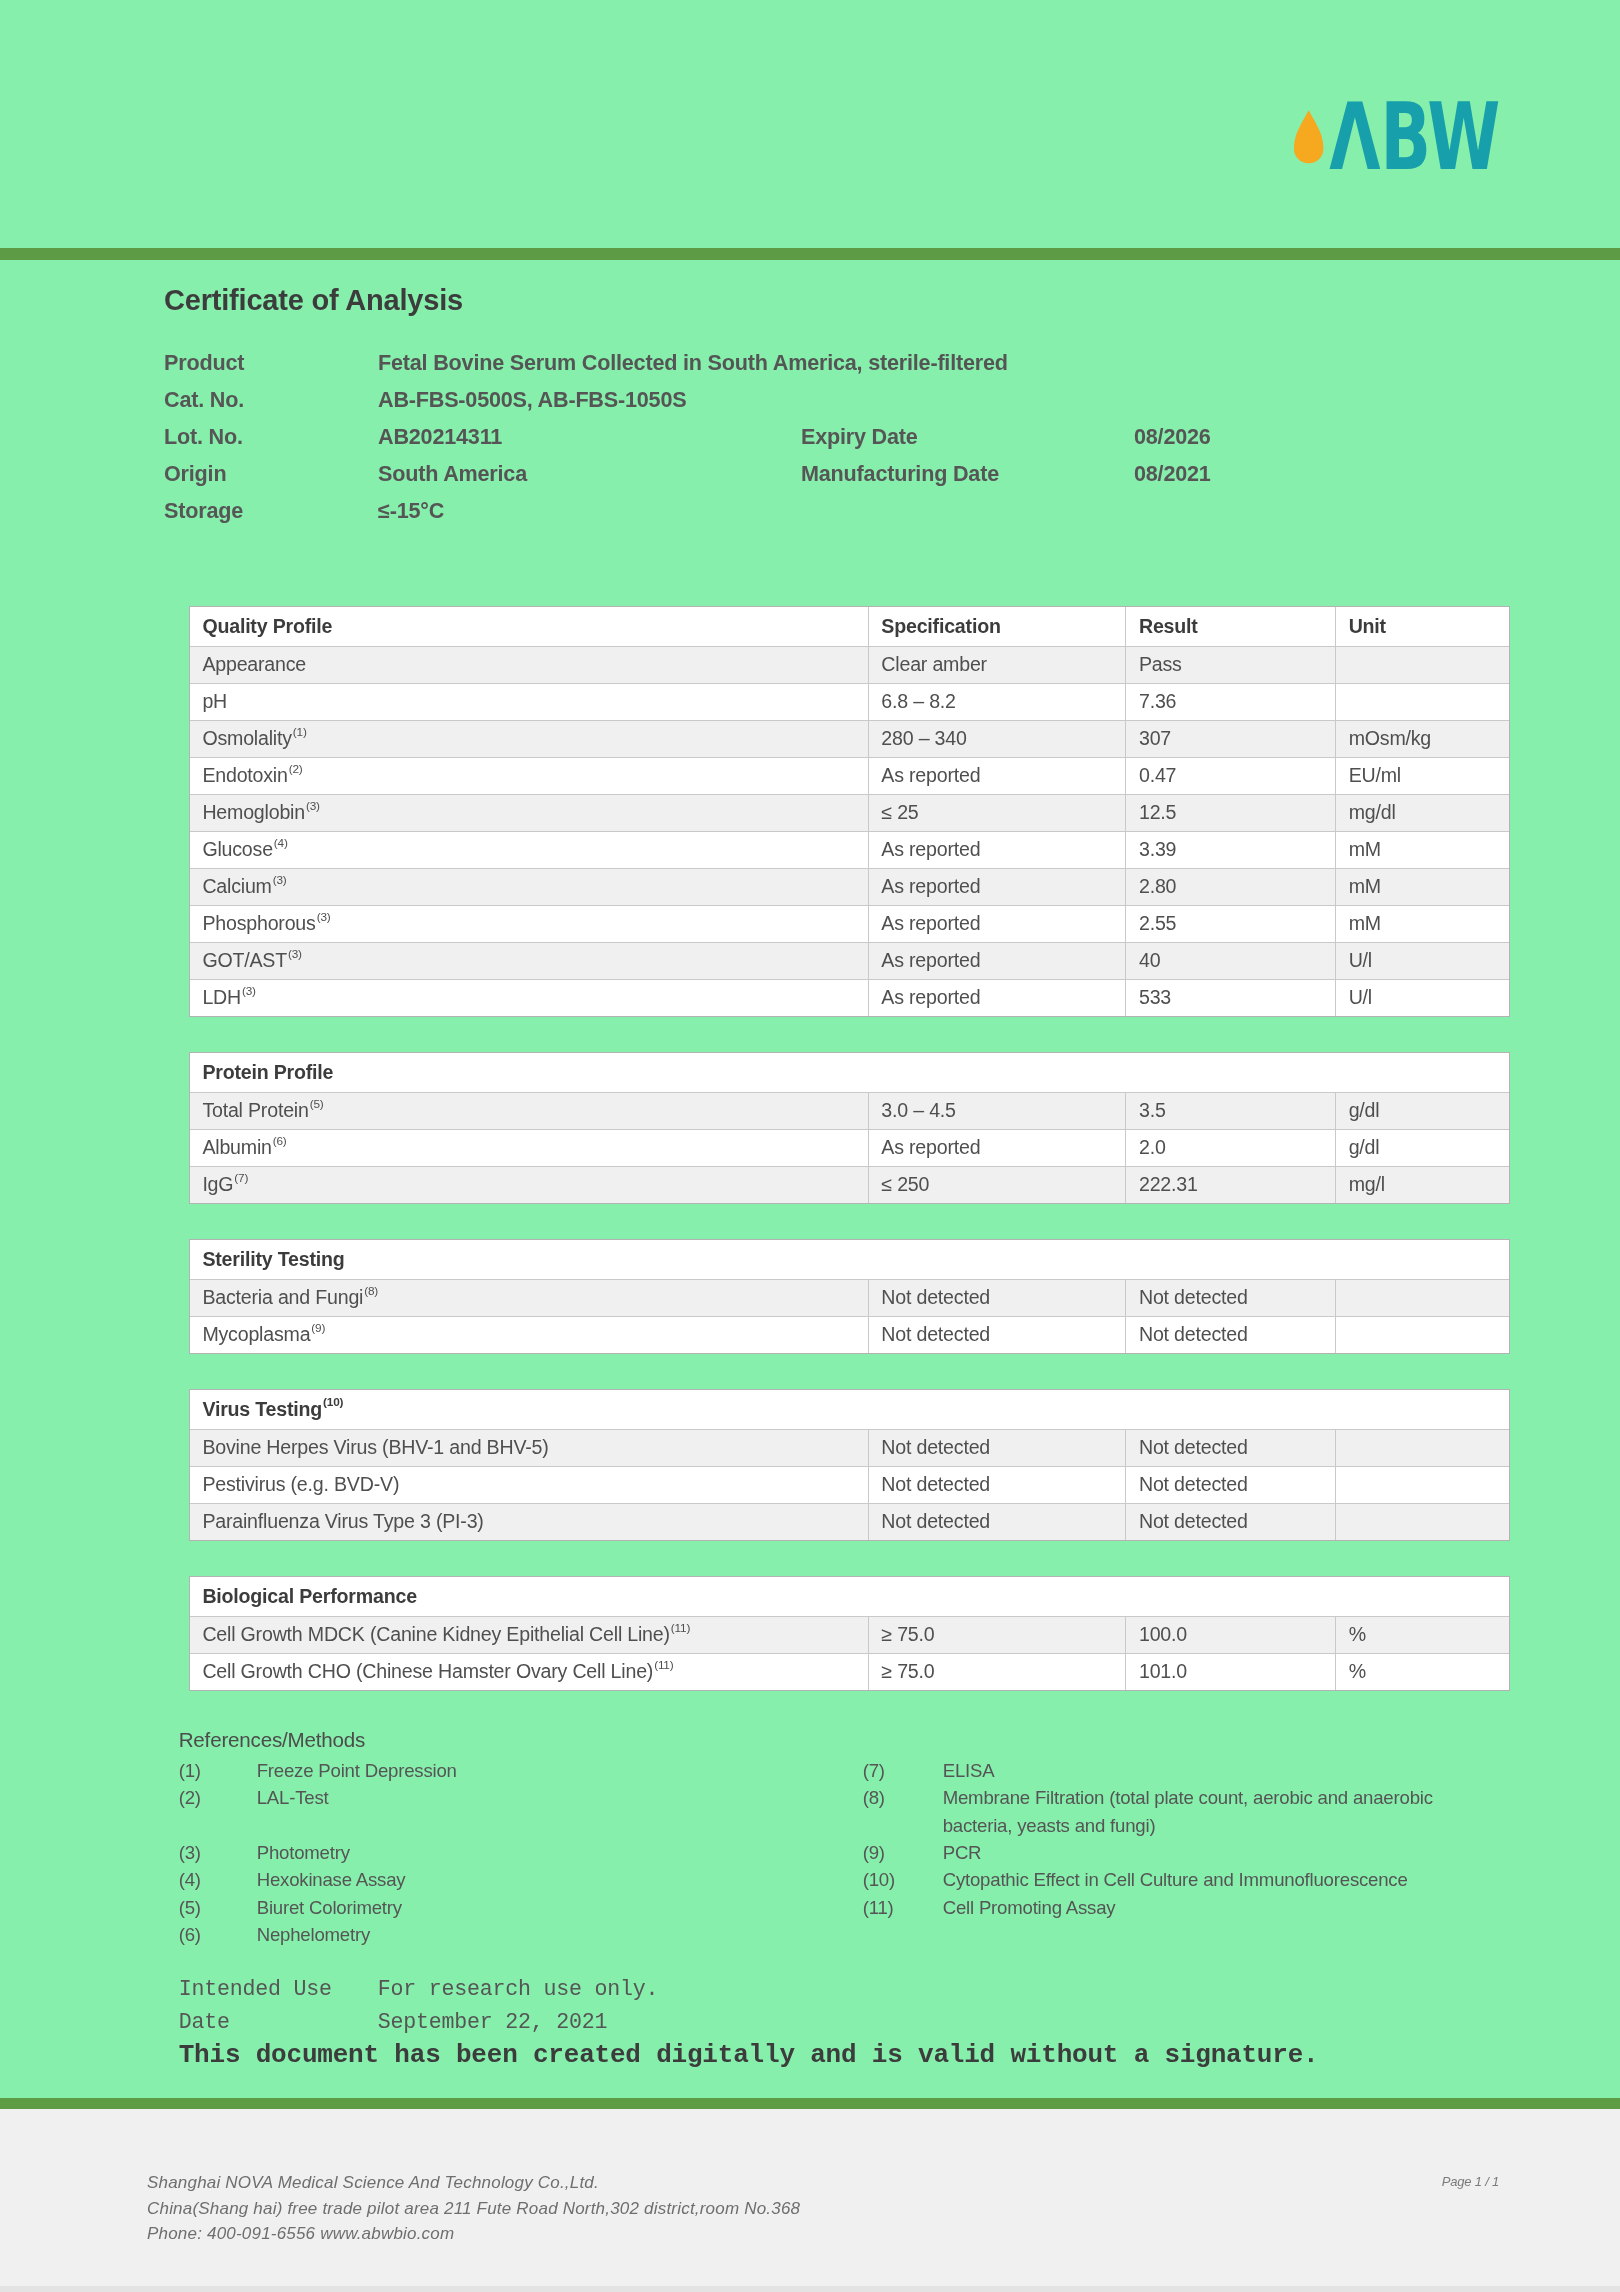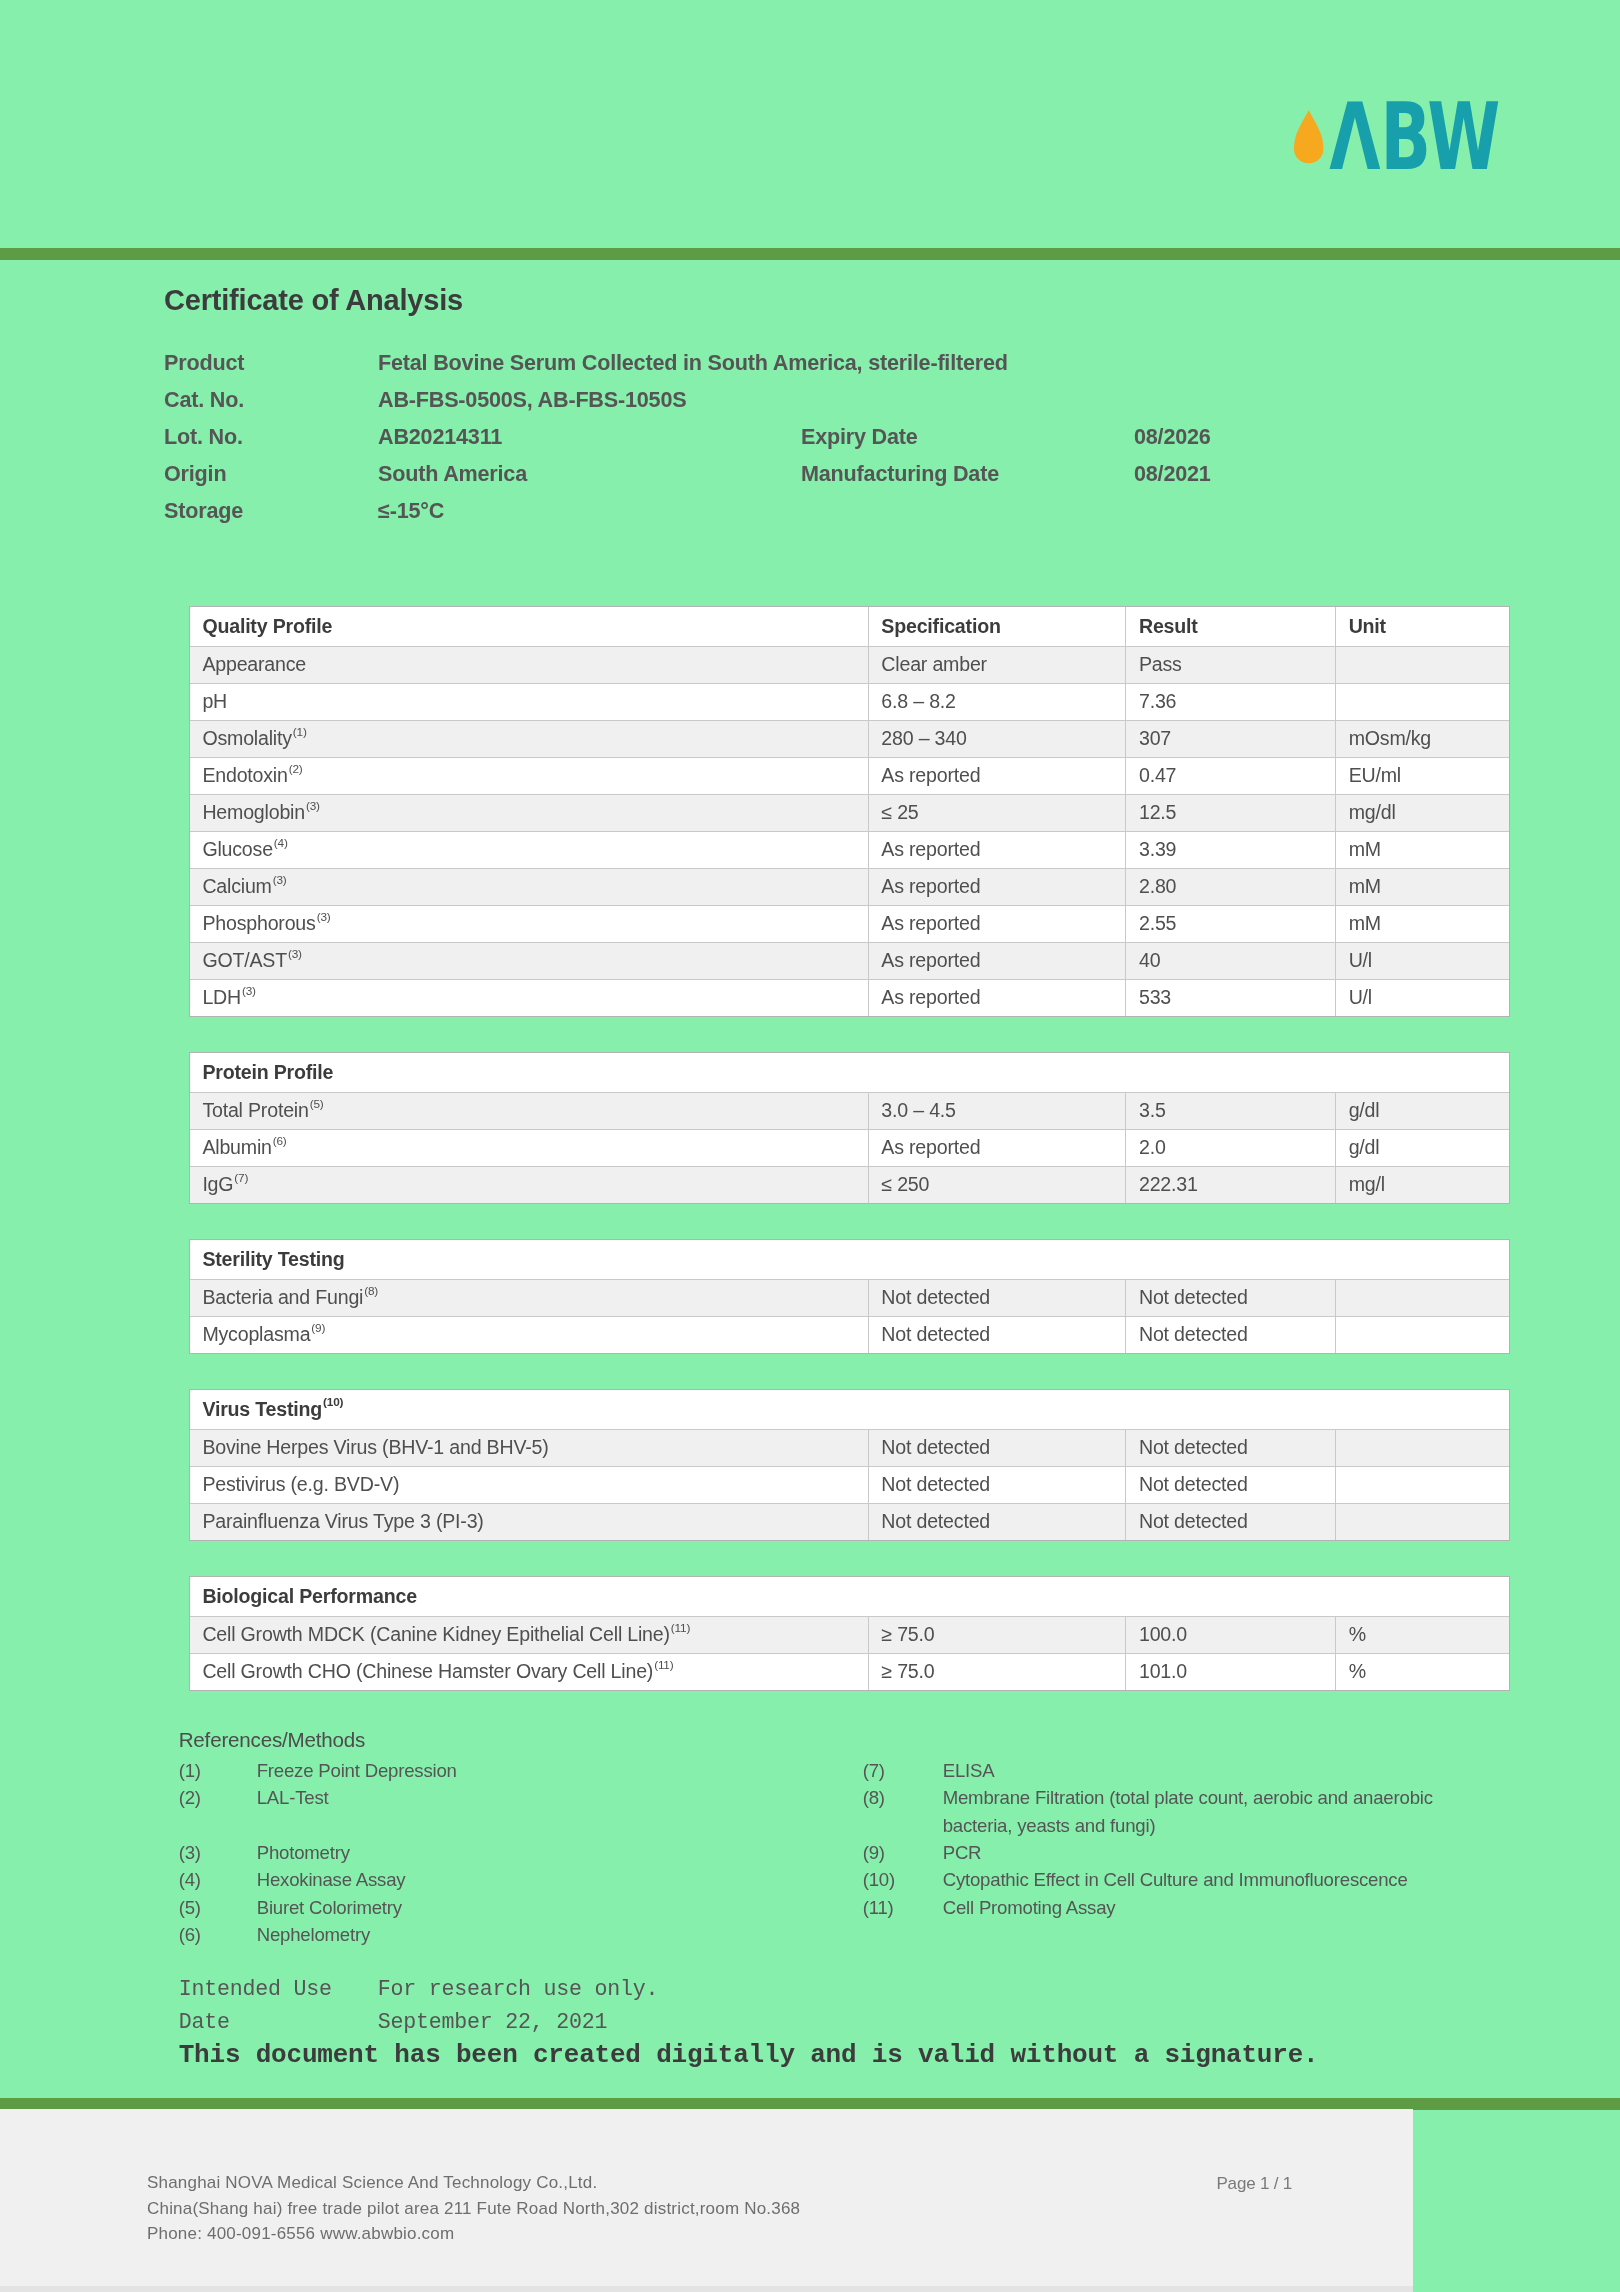--- a/index.html
+++ b/index.html
@@ -62,23 +62,23 @@
   .r-rtext{flex:1;}
 
   
   .meta{margin-left:14.7px;margin-top:23.5px;font-size:21.6px;font-family:Liberation Mono, monospace;}
   .meta-row{display:flex;height:33px;align-items:center;}
   .mlabel{width:199px;}
   .mvalue{flex:1;color:#555;}
   .validity{height:33px;display:flex;align-items:center;font-weight:bold;color:var(--txt-dark);font-size:26px;}
 
   
-  .footer{position:absolute;left:0;top:2109px;width:1413px;height:183px;background:var(--stripe);}
+  .footer{position:absolute;left:0;top:2109px;width:1620px;height:183px;background:var(--stripe);font-style:italic;}
   .footer-address{position:absolute;left:147px;top:61px;font-size:17px;line-height:25.5px;color:#6e6e6e;letter-spacing:0.2px;}
-  .footer-page{position:absolute;right:121px;top:65px;font-size:17px;color:#7a7a7a;}
+  .footer-page{position:absolute;right:121px;top:65px;font-size:13px;color:#7a7a7a;}
   .footer-strip{position:absolute;left:0;bottom:0;width:100%;height:5.9px;background:#e3e3e3;}
 </style>
 </head>
 <body>
 
 <div class="page">
 
   <svg class="logo" viewBox="0 0 218 118" aria-hidden="true">
     <path d="M17 40 C 9 55, 2 64, 2 79 a15 15 0 0 0 30 0 C 32 64, 25 55, 17 40 Z" style="fill:var(--orange);"></path>
     <text x="38" y="100" font-size="94" font-weight="bold" textLength="174" lengthAdjust="spacingAndGlyphs" style="fill:var(--teal);font-family:'DejaVu Sans',sans-serif;">ΛBW</text>

